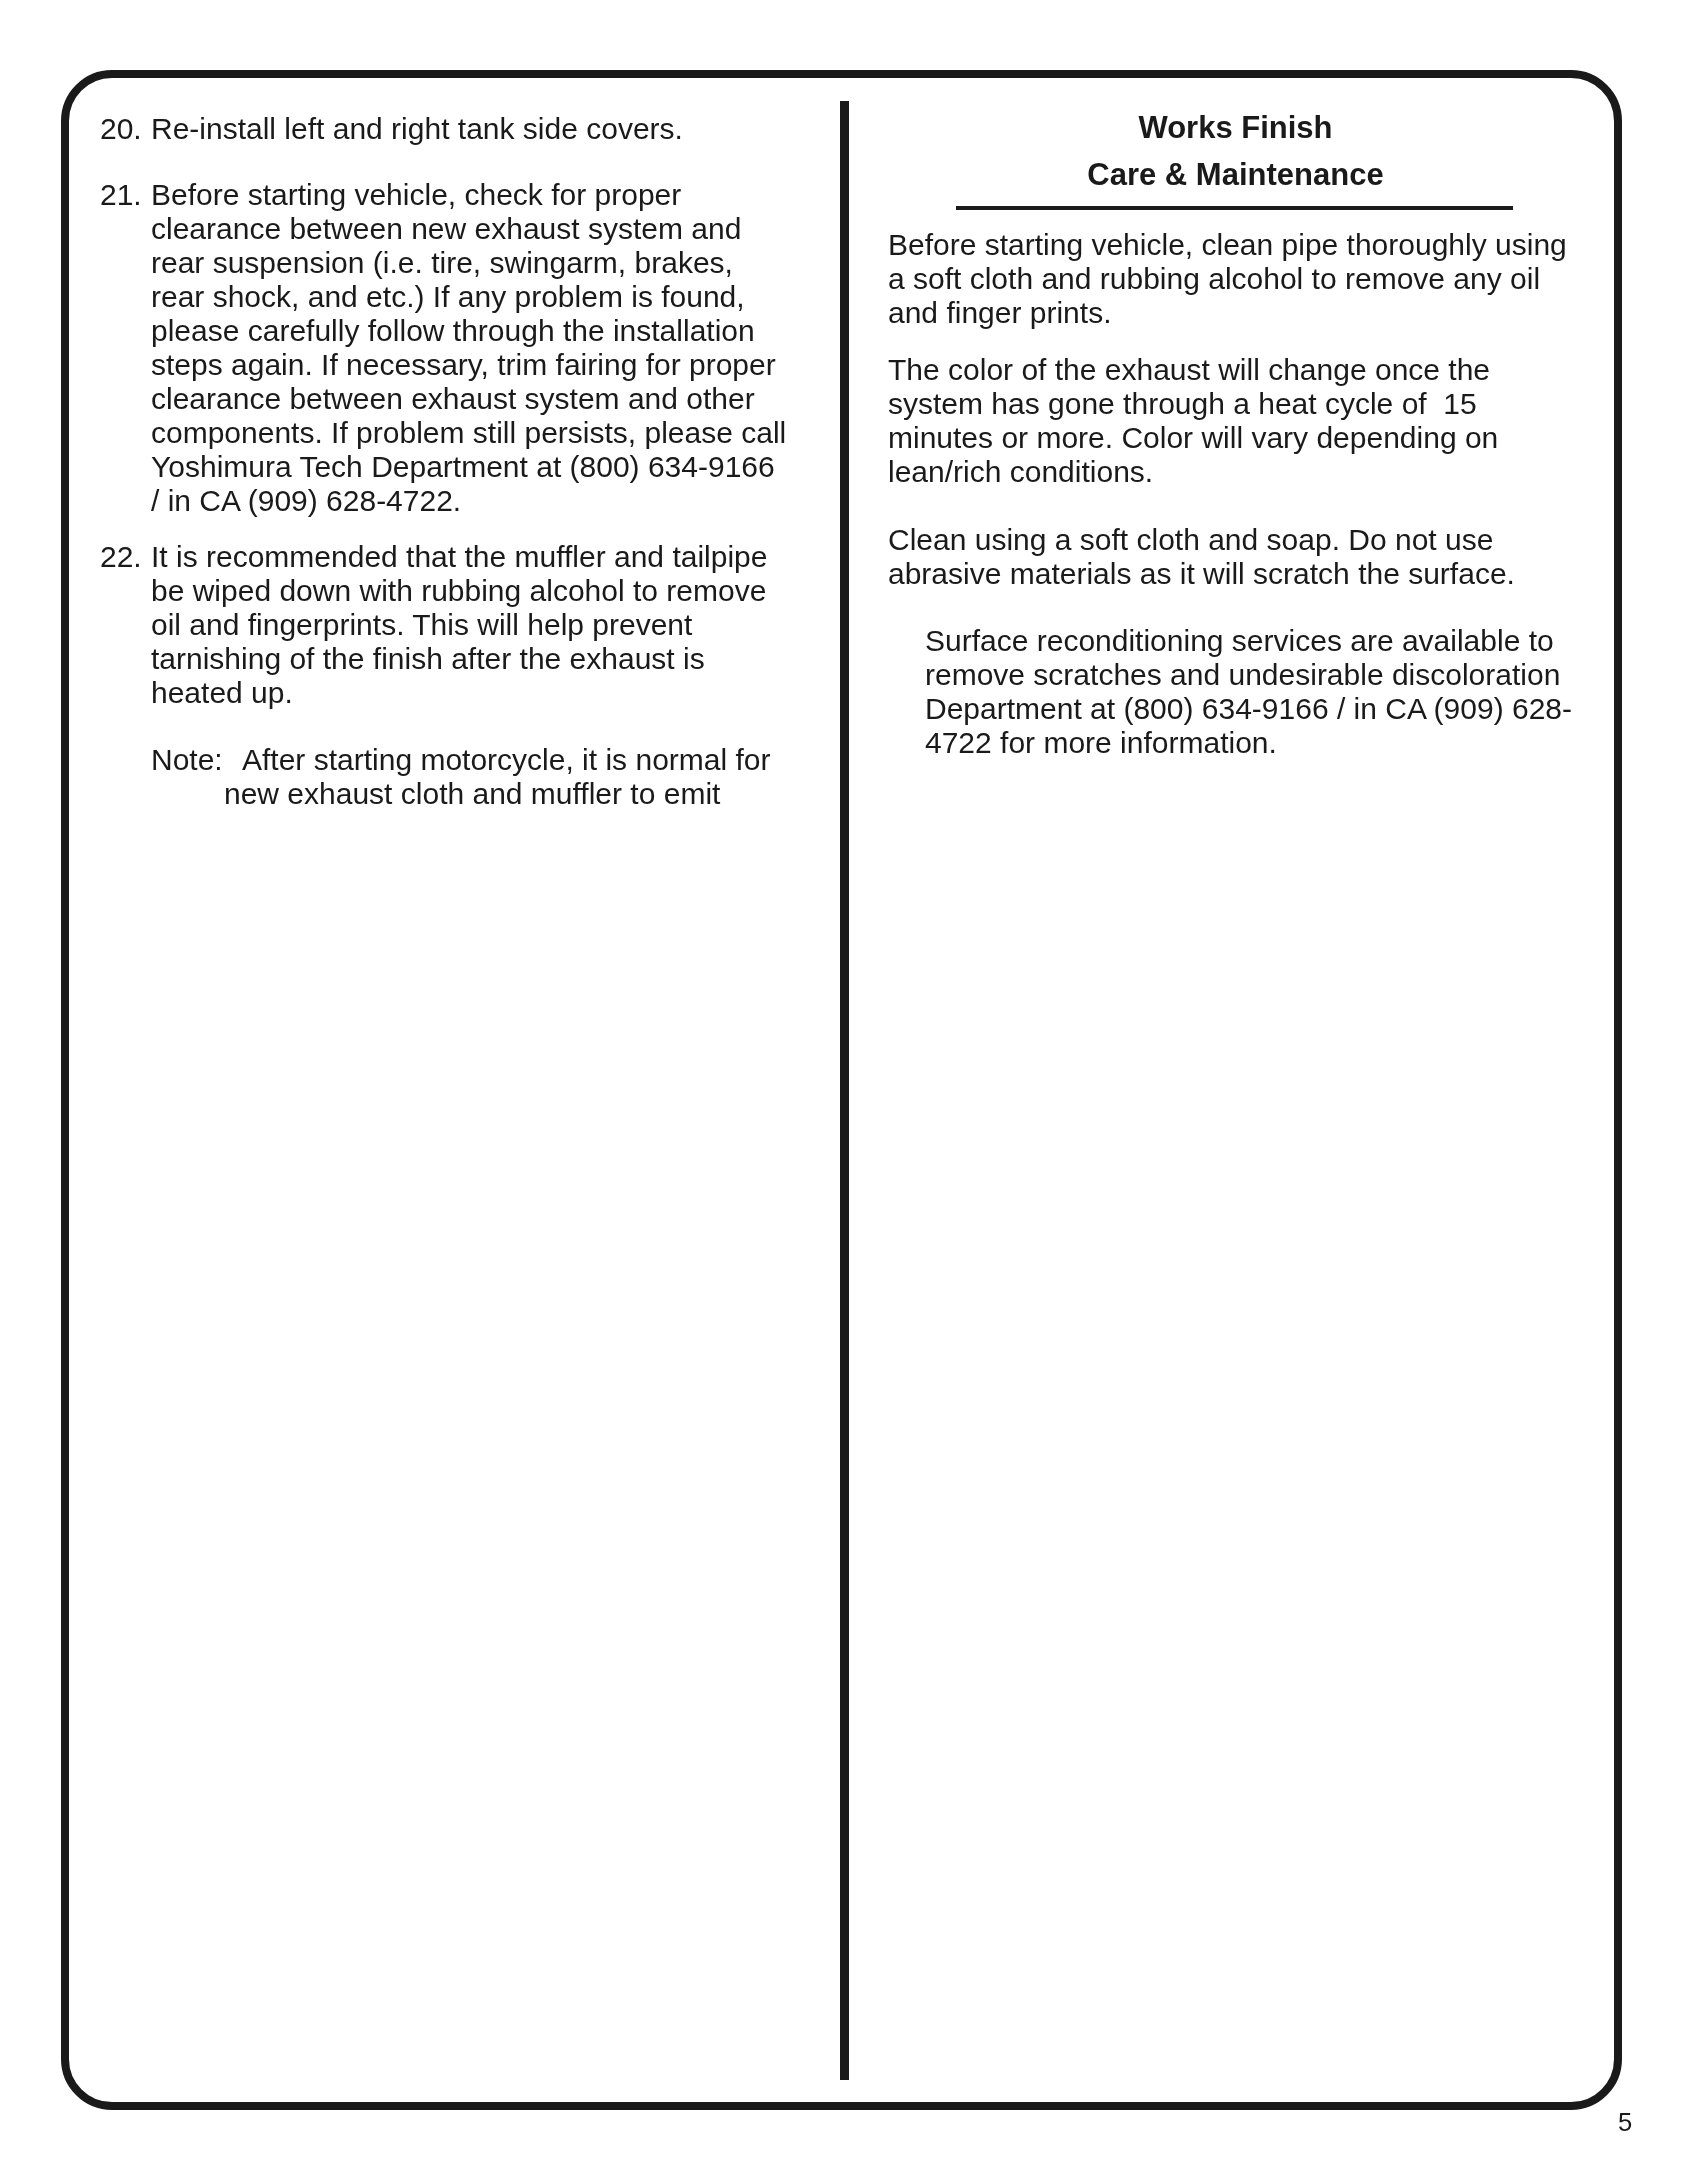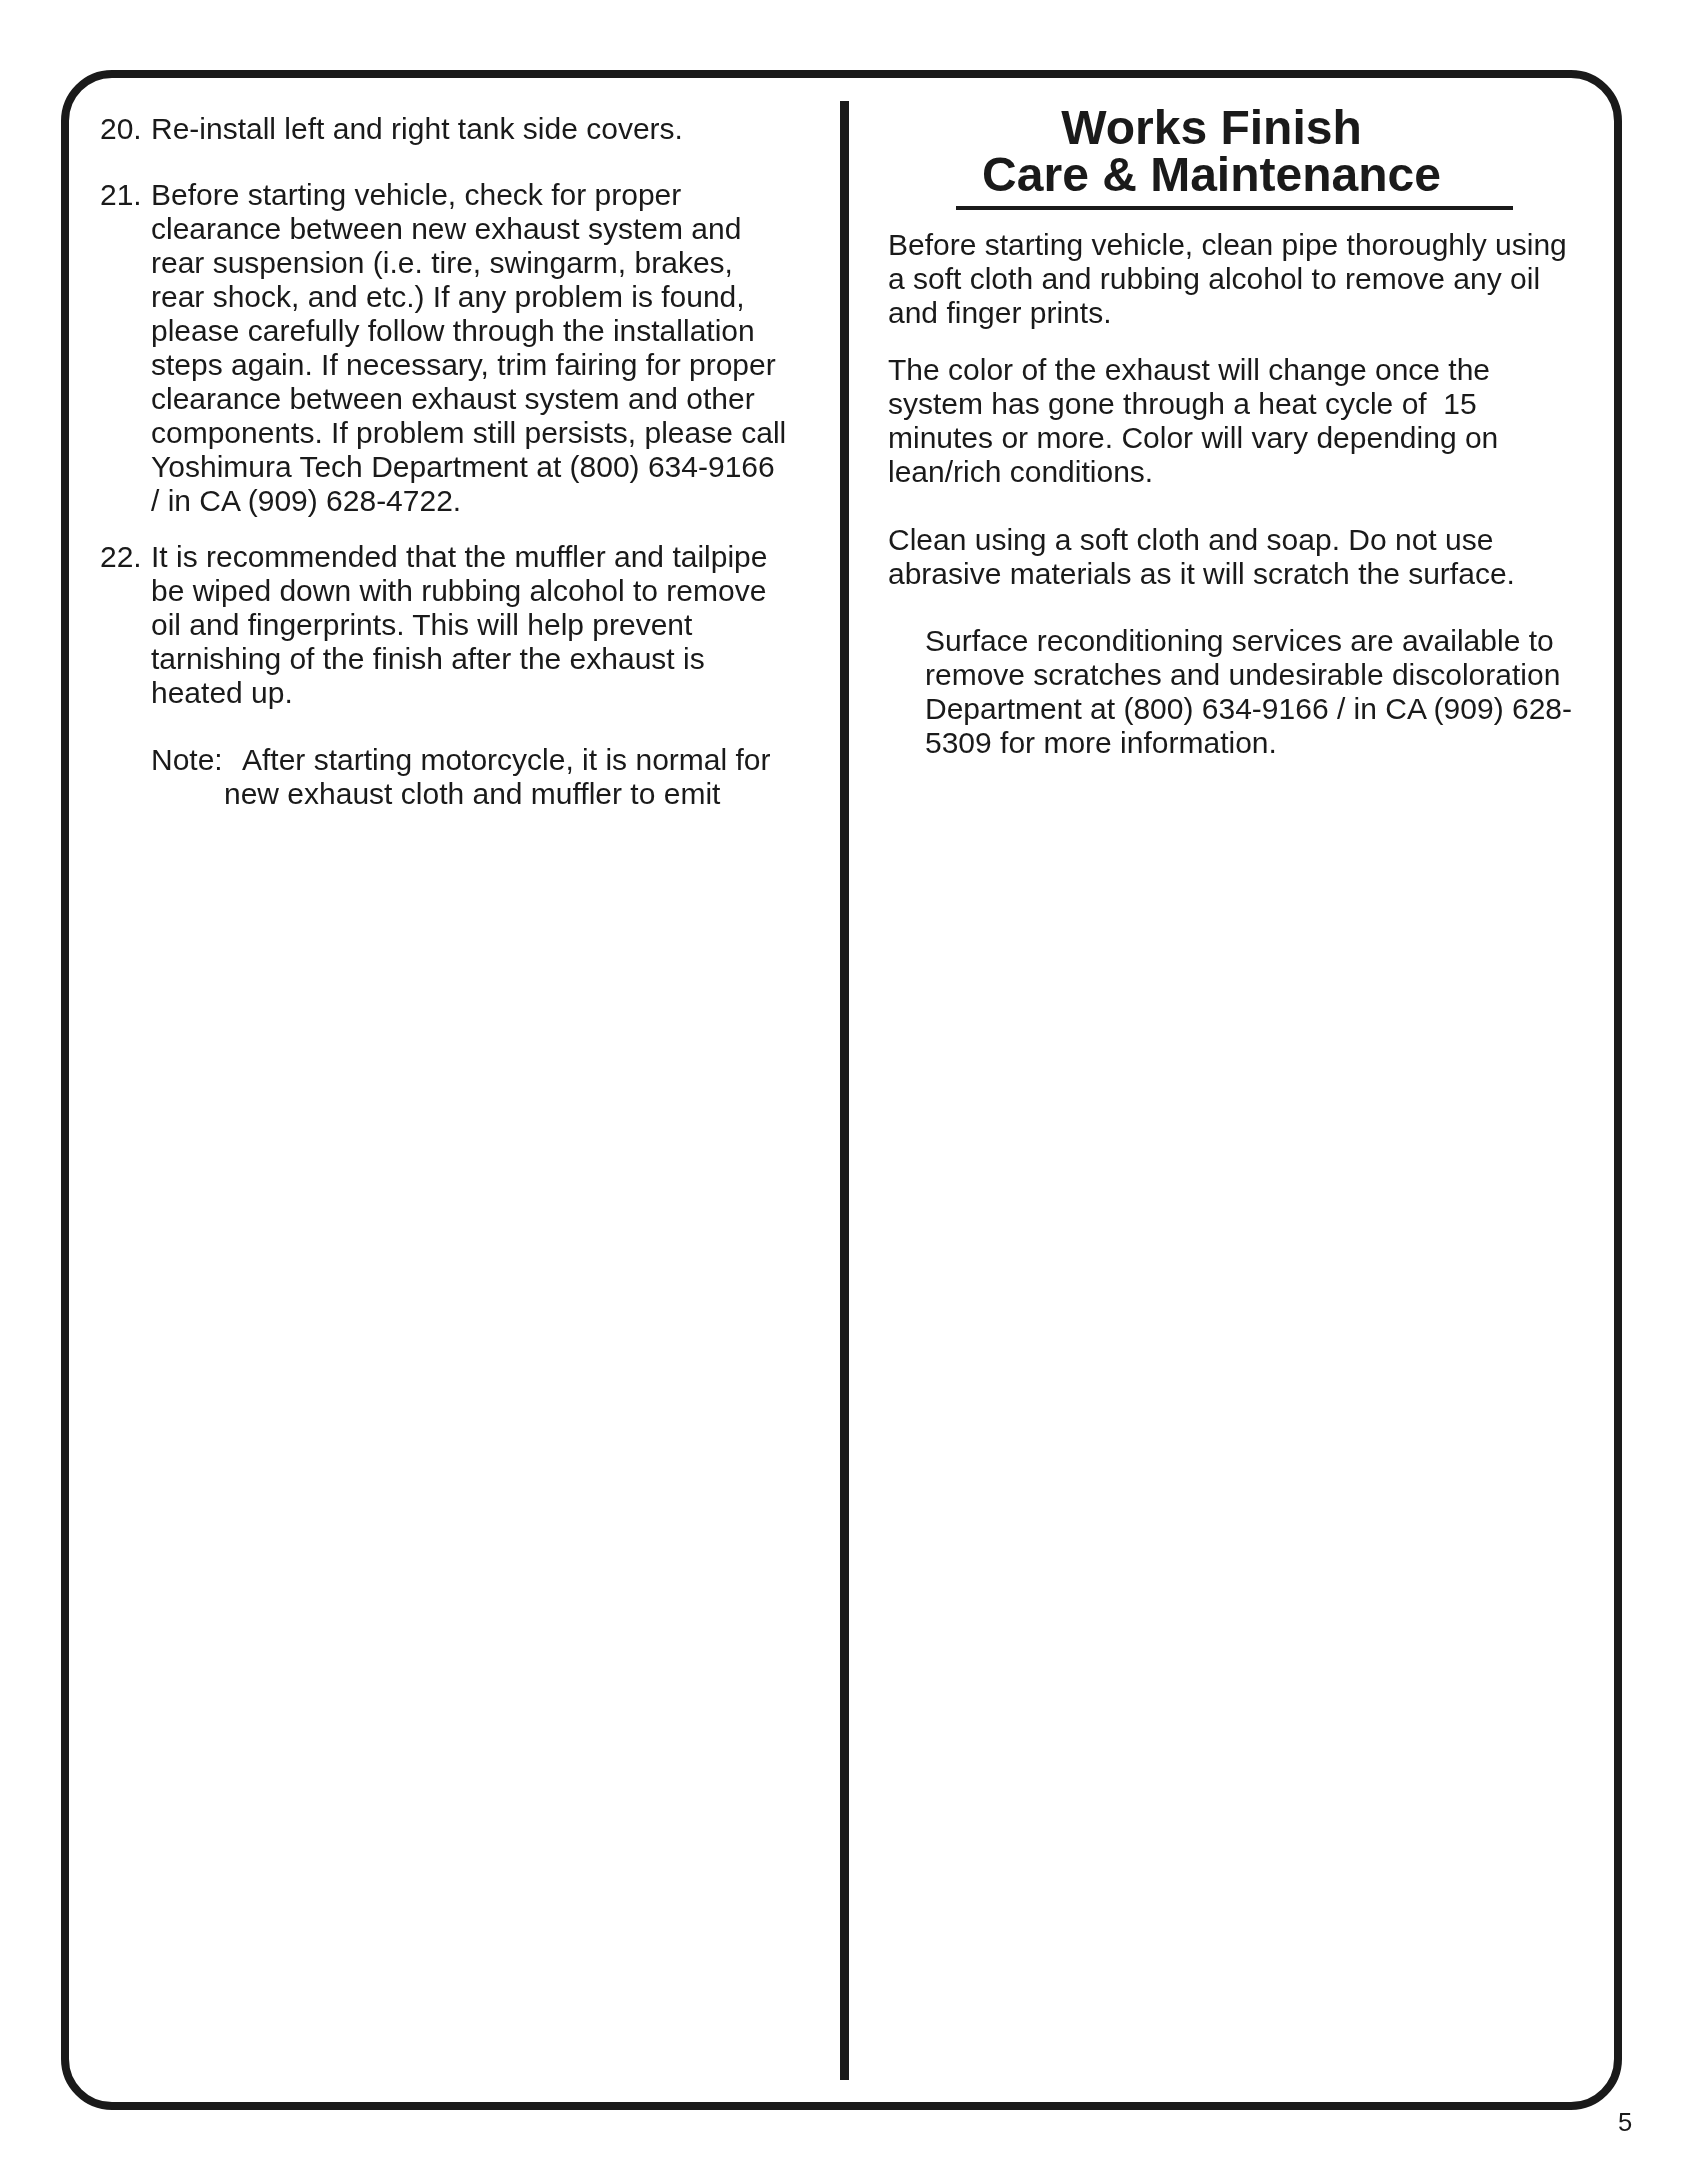--- a/index.html
+++ b/index.html
@@ -8,22 +8,22 @@
   .frame { position: absolute; left: 61px; top: 70px; width: 1561px; height: 2040px;
            box-sizing: border-box; border: 8.5px solid #1a1a1a; border-radius: 51px; }
   .divider { position: absolute; left: 840px; top: 101px; width: 8.5px; height: 1979px; background: #1a1a1a; }
   .item { position: absolute; left: 100px; font-size: 30px; line-height: 34px; }
   .item .num { position: absolute; left: 0; top: 0; white-space: pre; }
   .item .body { position: absolute; left: 51px; top: 0; white-space: pre; }
   .note { position: absolute; left: 151px; font-size: 30px; line-height: 34px; }
   .note .lbl { position: absolute; left: 0; top: 0; white-space: pre; }
   .note .first { position: absolute; left: 91px; top: 0; white-space: pre; }
   .note .rest { position: absolute; left: 73px; top: 34px; white-space: pre; }
-  .heading { position: absolute; left: 828px; width: 767px; top: 104px; text-align: center;
-             font-weight: bold; font-size: 48px; line-height: 47px; }
+  .heading { position: absolute; left: 852px; width: 767px; top: 104px; text-align: center;
+             font-weight: bold; font-size: 31px; line-height: 47px; }
   .heading .l2 { display: block; }
   .rule { position: absolute; left: 956px; top: 206px; width: 557px; height: 4.3px; background: #1a1a1a; }
   .para { position: absolute; left: 888px; font-size: 30px; line-height: 34px; white-space: pre; }
   .pageno { position: absolute; left: 1618px; top: 2108px; font-size: 25.6px; line-height: 29px; }
 </style>
 </head>
 <body>
 
 <div class="frame"></div>
 <div class="divider"></div>
@@ -57,17 +57,17 @@
     <span class="l2">Care &amp; Maintenance</span>
   </div>
   <div class="rule"></div>
 
   <div class="para" style="top:228px;"><div>Before starting vehicle, clean pipe thoroughly using</div><div>a soft cloth and rubbing alcohol to remove any oil</div><div>and finger prints.</div></div>
 
   <div class="para" style="top:353px;"><div>The color of the exhaust will change once the</div><div>system has gone through a heat cycle of  15</div><div>minutes or more. Color will vary depending on</div><div>lean/rich conditions.</div></div>
 
   <div class="para" style="top:523px;"><div>Clean using a soft cloth and soap. Do not use</div><div>abrasive materials as it will scratch the surface.</div></div>
 
-  <div class="para" style="top:624px;margin-left:37px;"><div>Surface reconditioning services are available to</div><div>remove scratches and undesirable discoloration</div><div>Department at (800) 634-9166 / in CA (909) 628-</div><div>5309 for more information.</div></div>
+  <div class="para" style="top:624px;margin-left:37px;"><div>Surface reconditioning services are available to</div><div>remove scratches and undesirable discoloration</div><div>Department at (800) 634-9166 / in CA (909) 628-</div><div>4722 for more information.</div></div>
 </div>
 
 <div class="pageno">5</div>
 
 
 </body></html>

